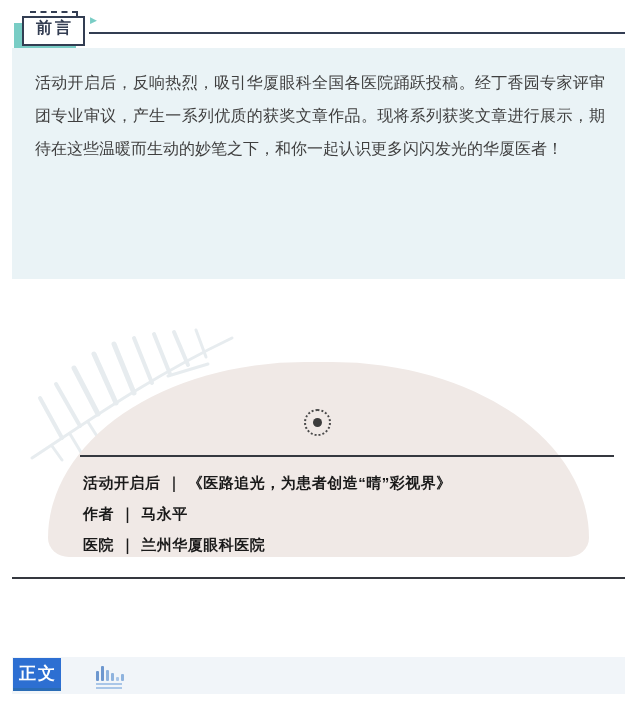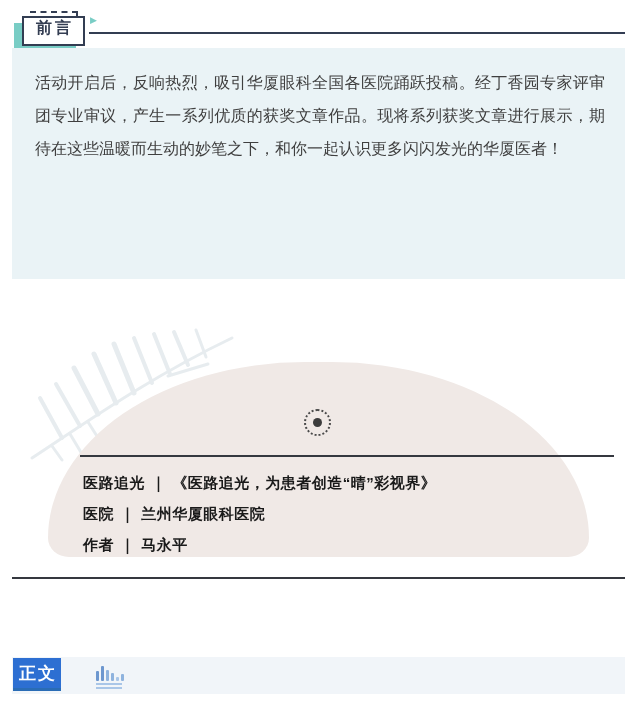--- a/index.html
+++ b/index.html
@@ -104,27 +104,27 @@
   </svg>
 
   <div class="dome"></div>
   <div class="target">
     <div class="dot"></div>
   </div>
   <div class="award-rule"></div>
 
   <div class="award-text">
     <div class="award-row">
-      <span>医路追光</span><span class="sep">｜</span><span>《医路追光，为患者创造“晴”彩视界》</span>
+      <span>活动开启后</span><span class="sep">｜</span><span>《医路追光，为患者创造“晴”彩视界》</span>
+    </div>
+    <div class="award-row">
+      <span>作者</span><span class="sep">｜</span><span>马永平</span>
     </div>
     <div class="award-row">
       <span>医院</span><span class="sep">｜</span><span>兰州华厦眼科医院</span>
-    </div>
-    <div class="award-row">
-      <span>作者</span><span class="sep">｜</span><span>马永平</span>
     </div>
   </div>
 
   <div class="section-rule"></div>
 
   <div class="bodybar">
     <div class="body-badge">
       <span>正文</span>
     </div>
     <div class="chart-icon">

